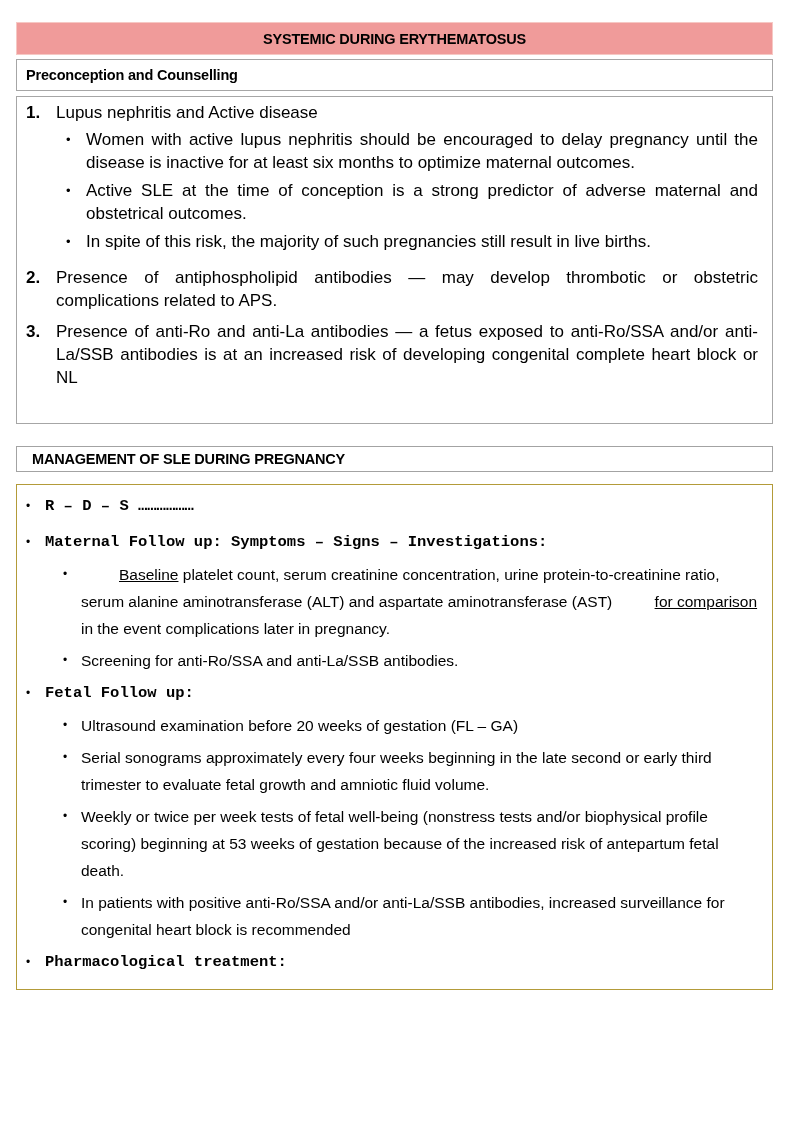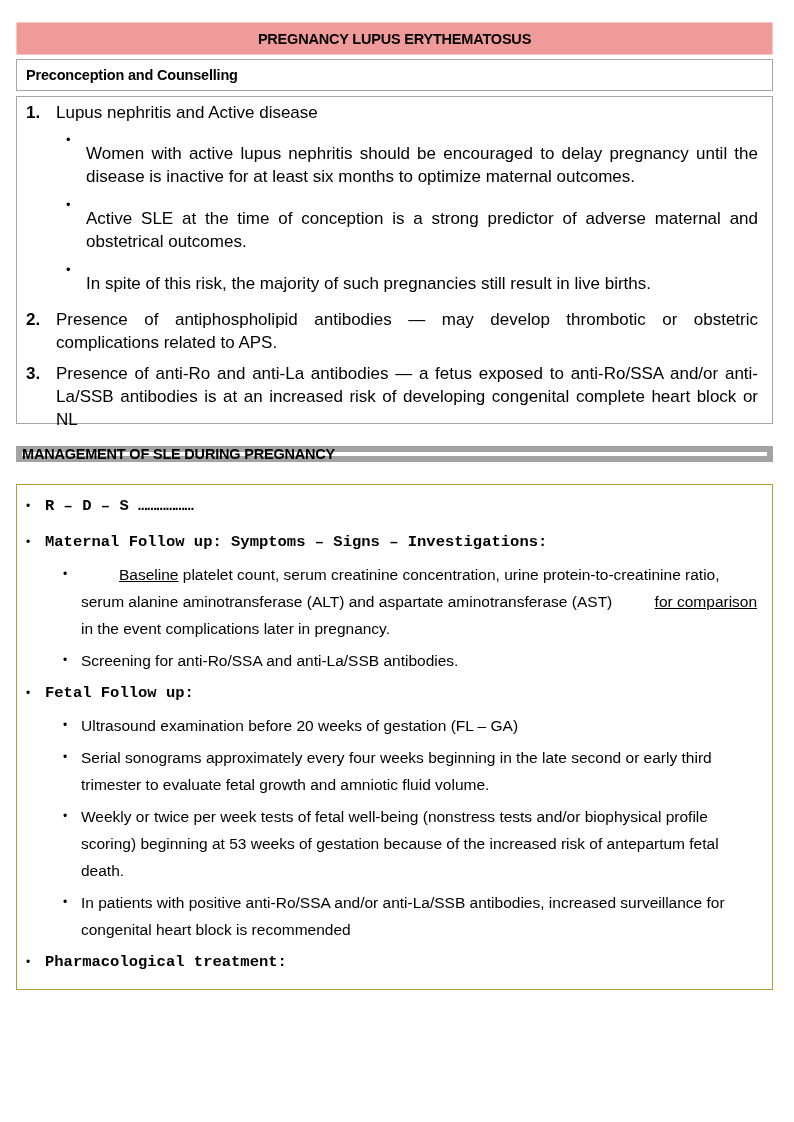--- a/index.html
+++ b/index.html
@@ -24,45 +24,45 @@
       top: 96px; height: 328px; border: 1px solid #a6a6a6;
       padding: 4px 14px 0 9px; font-size: 17px; line-height: 23px;
     }
     .num-item { display: flex; margin-bottom: 8px; }
     .num-item .num { width: 30px; flex: none; font-weight: bold; }
     .num-item .txt { flex: 1; text-align: justify; }
     .num-item b { font-weight: normal; }
     .sub-list { margin: 4px 0 0 0; padding: 0; list-style: none; }
     .sub-list li { display: flex; margin-bottom: 5px; padding-left: 10px; }
     .sub-list .bul { width: 20px; flex: none; font-size: 13px; }
-    .sub-list .stxt { flex: 1; text-align: justify; margin-top: 14px; }
+    .sub-list .stxt { flex: 1; text-align: justify; }
 
     .gold-head {
-      top: 446px; height: 16px; border: 6px solid #a3a3a3;
-      display: flex; align-items: center; padding-left: 0;
+      top: 446px; height: 26px; border: 1px solid #a3a3a3;
+      display: flex; align-items: center; padding-left: 15px;
       font-weight: bold; font-size: 14.5px; letter-spacing: -0.2px;
     }
     .gold-body {
       top: 484px; height: 506px; border: 1px solid #b39b39;
       padding: 8px 14px 0 9px; font-size: 15.5px; line-height: 27px;
     }
     .m-item { display: flex; margin-bottom: 9px; }
     .m-item .bul { width: 19px; flex: none; font-size: 12px; }
     .m-item .mtxt { flex: 1; font-weight: bold; font-family: Liberation Mono, monospace; }
     .m-sub { margin: -4px 0 6px 0; padding: 0; list-style: none; }
     .m-sub li { display: flex; padding-left: 37px; margin-bottom: 5px; }
     .m-sub .bul { width: 18px; flex: none; font-size: 12px; }
     .m-sub .stxt { flex: 1; }
     u { text-decoration: underline; margin-left: 38px; }
   </style>
 </head>
 <body>
 
 <div class="box title-bar">
-  <span>PREGNANCY LUPUS ERYTHEMATOSUS</span>
+  <span>SYSTEMIC DURING ERYTHEMATOSUS</span>
 </div>
 
 <div class="box gray-head">
   <span>Preconception and Counselling</span>
 </div>
 
 <div class="box gray-body">
   <div class="num-item">
     <span class="num">1.</span>
     <div class="txt">

